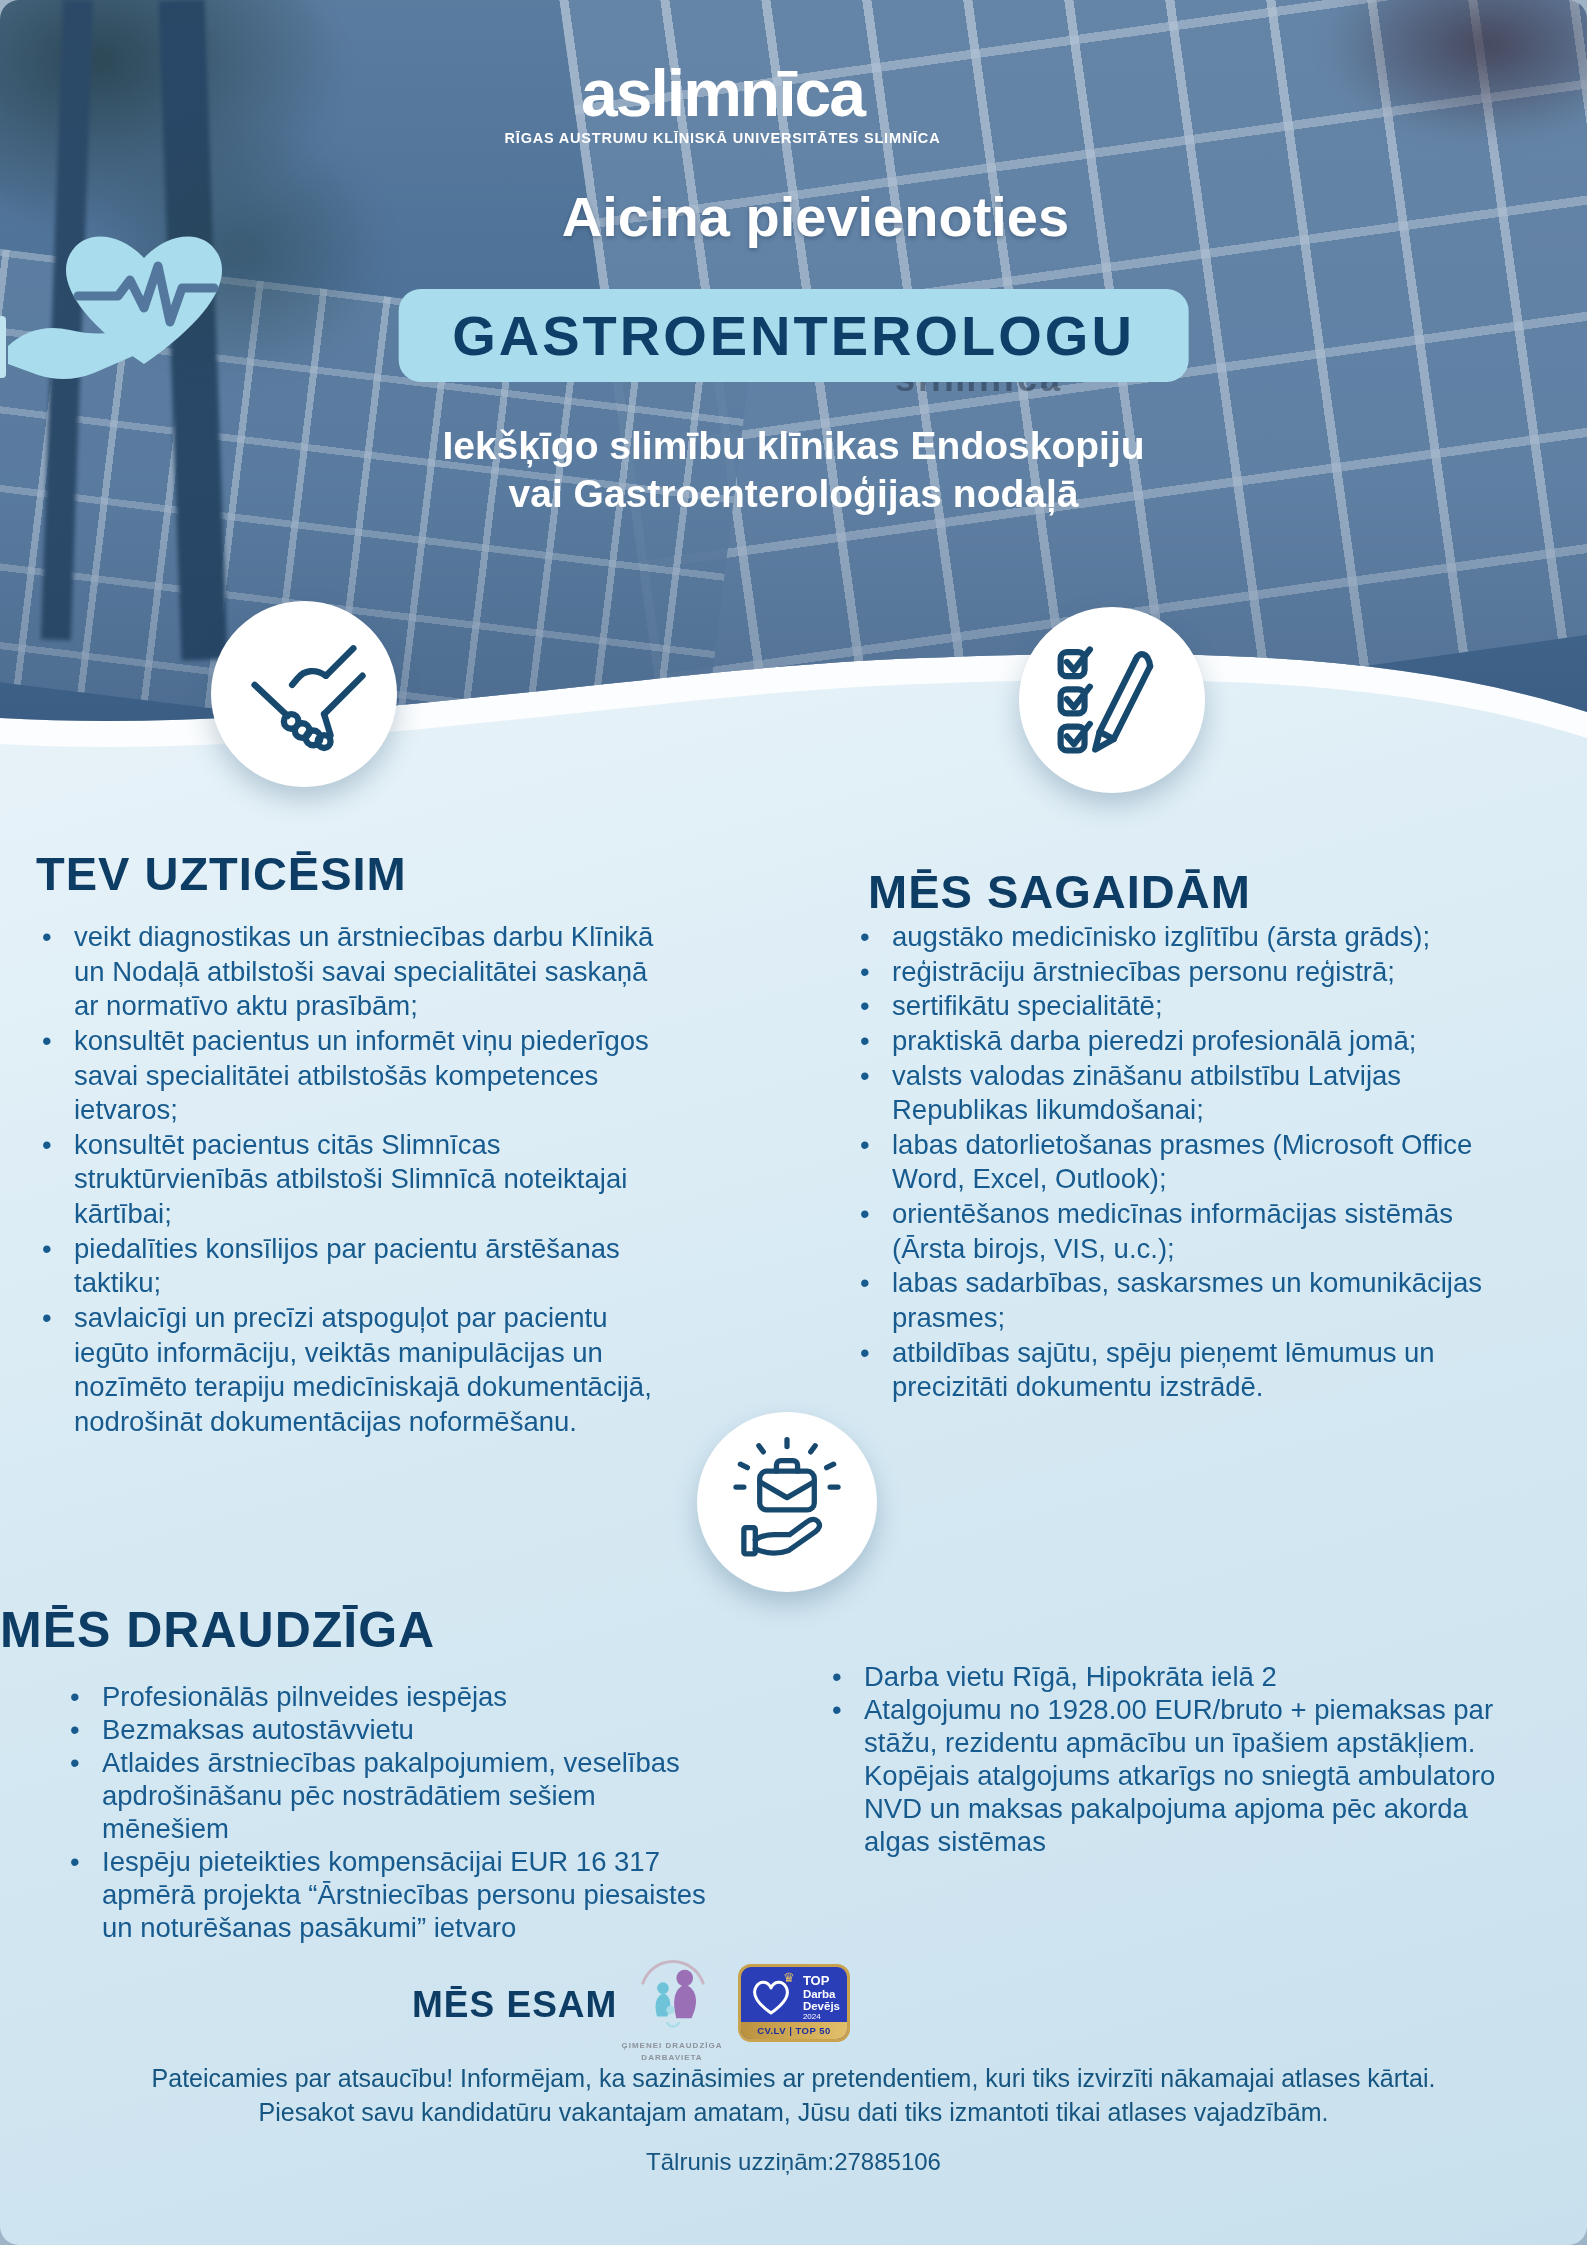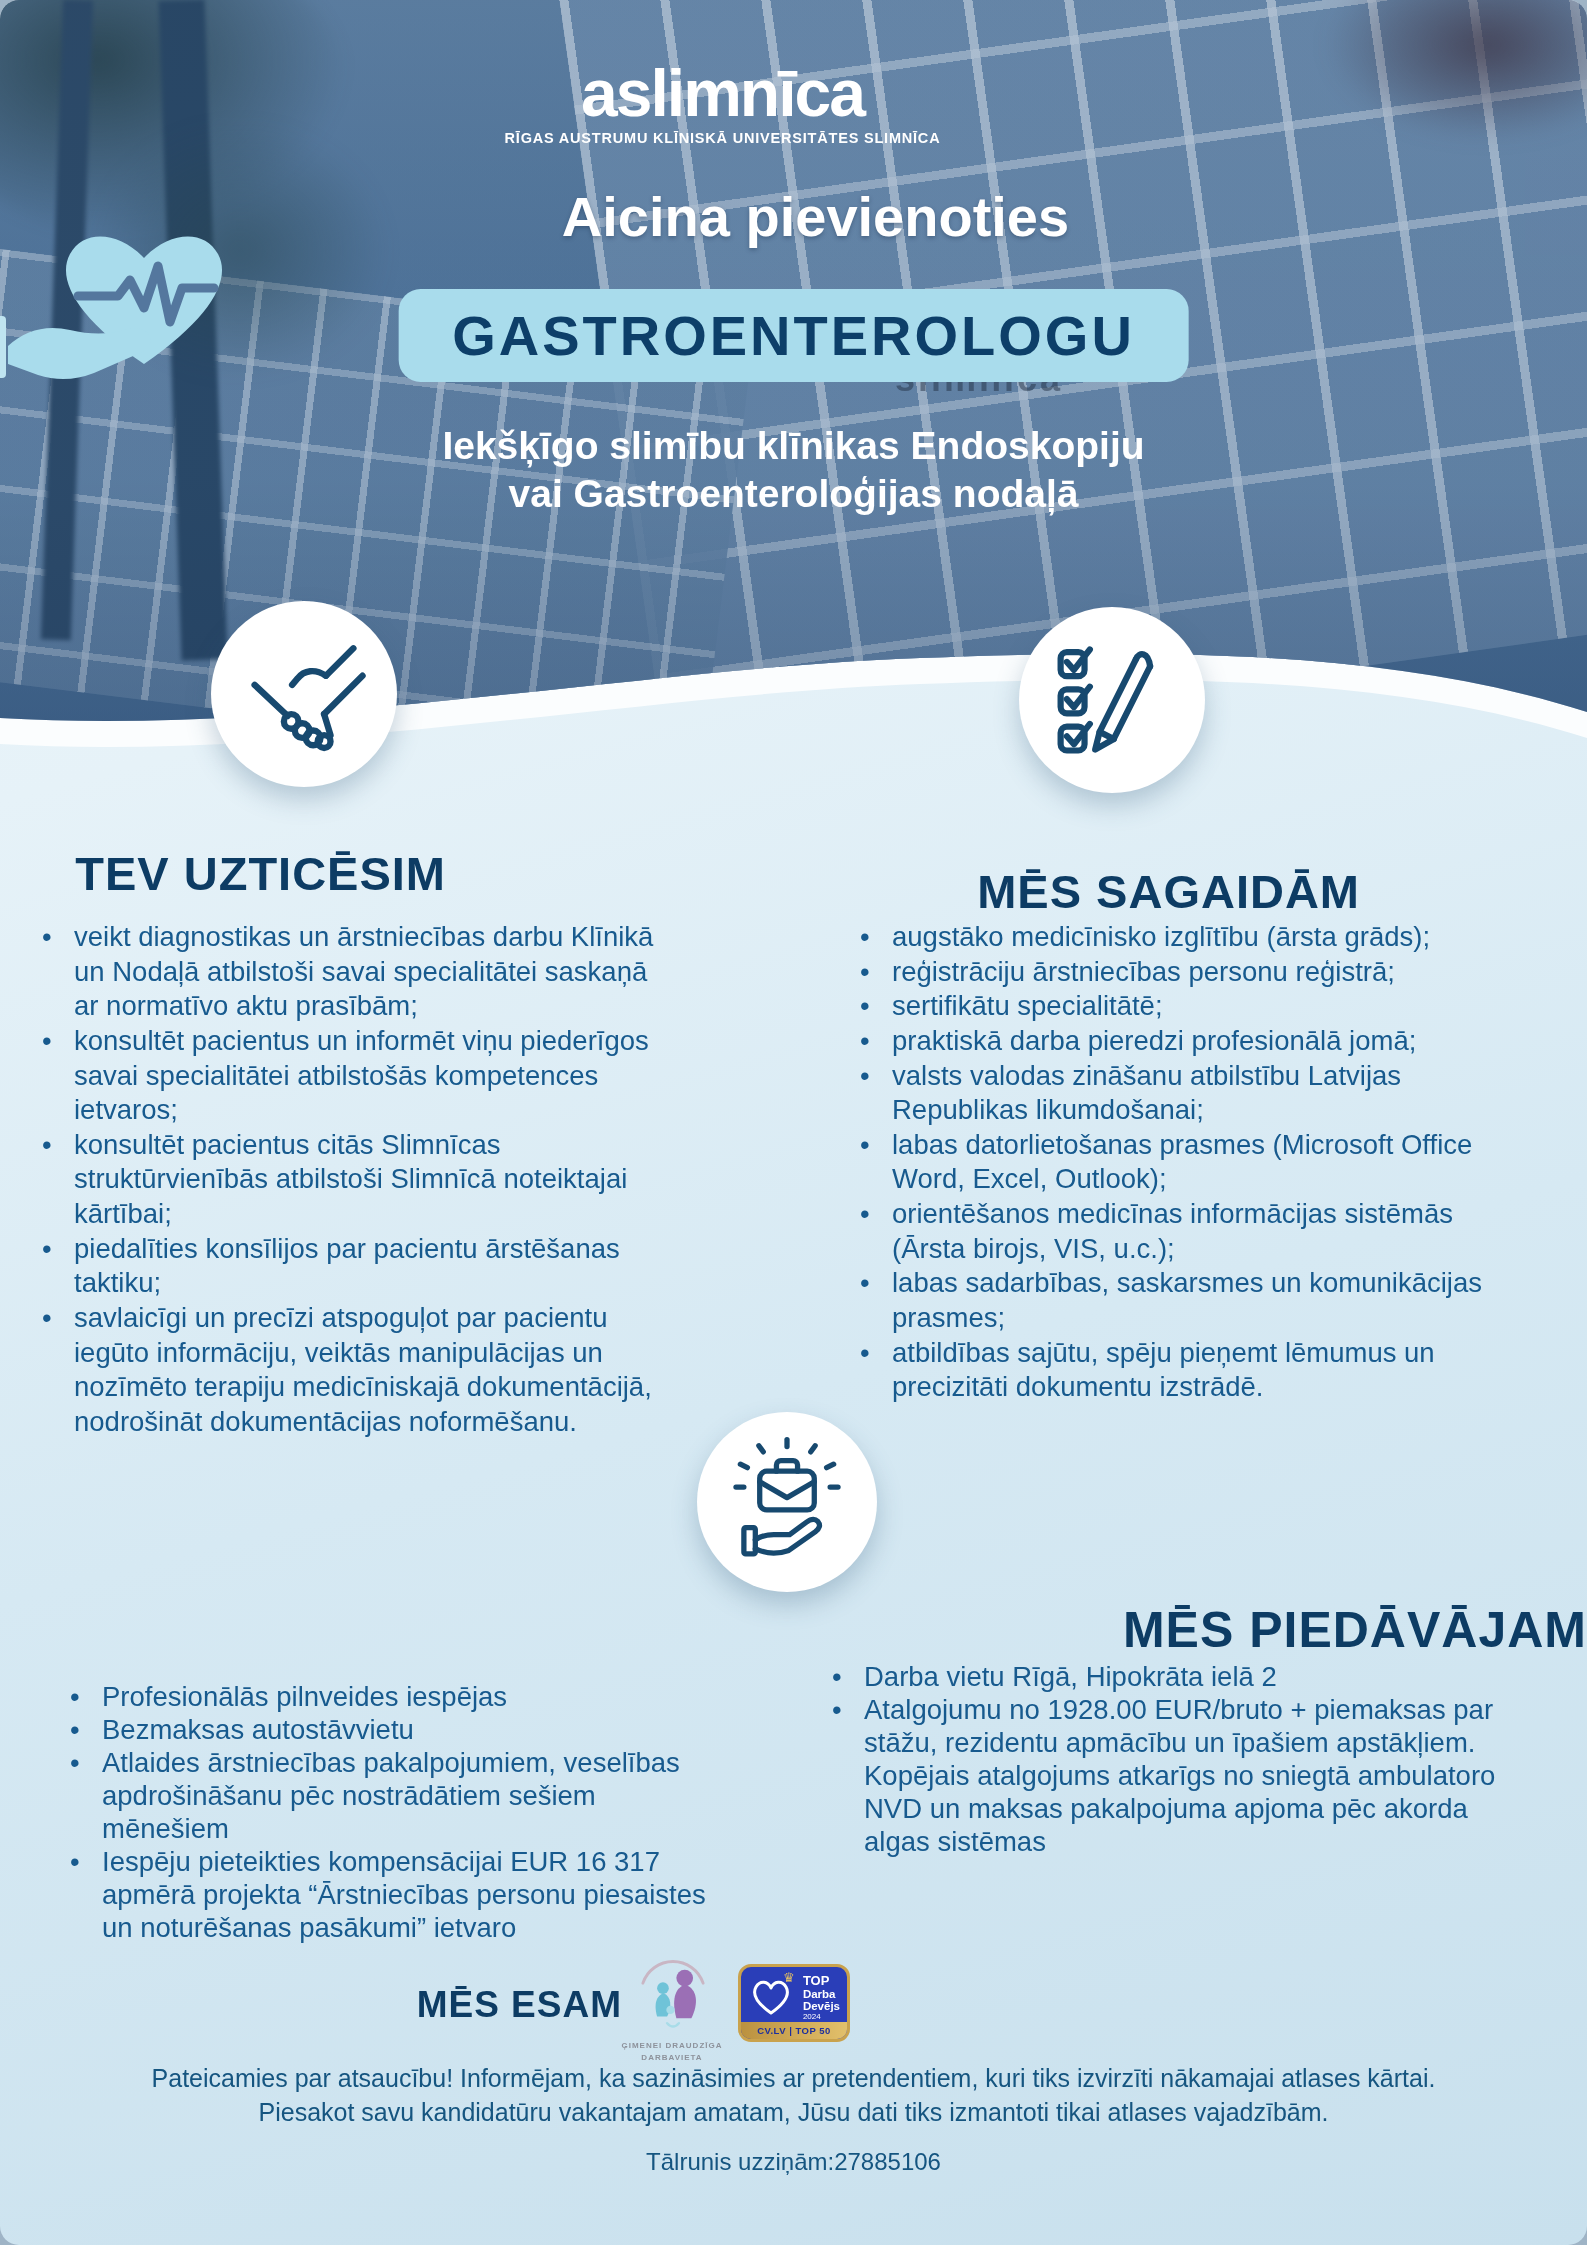--- a/index.html
+++ b/index.html
@@ -80,21 +80,21 @@
     position:absolute; width:186px; height:186px; border-radius:50%; background:#ffffff; z-index:3;
     box-shadow:0 12px 26px rgba(52,90,122,.28);
     display:flex; align-items:center; justify-content:center;
   }
   .circle-handshake { left:211px; top:601px; }
   .circle-checklist { left:1019px; top:607px; }
   .circle-briefcase { left:697px; top:1412px; width:180px; height:180px; }
   .heart-icon { position:absolute; left:-14px; top:196px; z-index:3; }
 
   
-  .sec-title { position:absolute; z-index:4; color:#0d3c64; font-weight:bold; text-align:right; letter-spacing:1px; }
+  .sec-title { position:absolute; z-index:4; color:#0d3c64; font-weight:bold; text-align:left; letter-spacing:1px; }
   .title-trust  { left:36px;  top:846px; width:410px; font-size:47px; }
   .title-expect { left:868px; top:864px; width:492px; font-size:47px; }
   .title-offer  { left:0; right:0; top:1601px; font-size:50px; }
   .title-weare  { left:412px; top:1984px; width:210px; font-size:37px; }
 
   ul.blist { position:absolute; z-index:4; list-style:none; color:#175a8e; }
   ul.blist li { padding-left:32px; }
   ul.blist li::before { content:"•"; display:inline-block; width:32px; margin-left:-32px; }
   .list-trust  { left:42px;  top:920px; width:632px; font-size:27.5px; line-height:1.26; }
   .list-expect { left:860px; top:920px; width:636px; font-size:27.5px; line-height:1.26; }
@@ -225,21 +225,21 @@
       <path d="M26 58 L17 58"></path>
         <path d="M124 58 L133 58"></path>
       <rect x="44" y="40" width="62" height="44" rx="8"></rect>
       <path d="M63 40 v-7 a5 5 0 0 1 5 -5 h14 a5 5 0 0 1 5 5 v7"></path>
       <path d="M44 52 L75 70 L106 52"></path>
       <rect x="26" y="104" width="13" height="30" rx="2"></rect>
       <path d="M39 128 q18 9 38 2 l30 -21 q8 -6 3 -12 q-5 -5 -13 1 l-19 14 h-18 q-12 0 -21 6"></path>
     </svg>
   </div>
 
-  <div class="sec-title title-offer">MĒS PIEDĀVĀJAM</div>
+  <div class="sec-title title-offer">MĒS DRAUDZĪGA</div>
   <ul class="blist list-offer-left">
       <li>Profesionālās pilnveides iespējas</li>
       <li>Bezmaksas autostāvvietu</li>
       <li>Atlaides ārstniecības pakalpojumiem, veselības apdrošināšanu pēc nostrādātiem sešiem mēnešiem</li>
       <li>Iespēju pieteikties kompensācijai EUR 16 317 apmērā projekta “Ārstniecības personu piesaistes un noturēšanas pasākumi” ietvaro</li>
     </ul>
   <ul class="blist list-offer-right">
       <li>Darba vietu Rīgā, Hipokrāta ielā 2</li>
       <li>Atalgojumu no 1928.00 EUR/bruto + piemaksas par stāžu, rezidentu apmācību un īpašiem apstākļiem. Kopējais atalgojums atkarīgs no sniegtā ambulatoro NVD un maksas pakalpojuma apjoma pēc akorda algas sistēmas</li>
     </ul>

